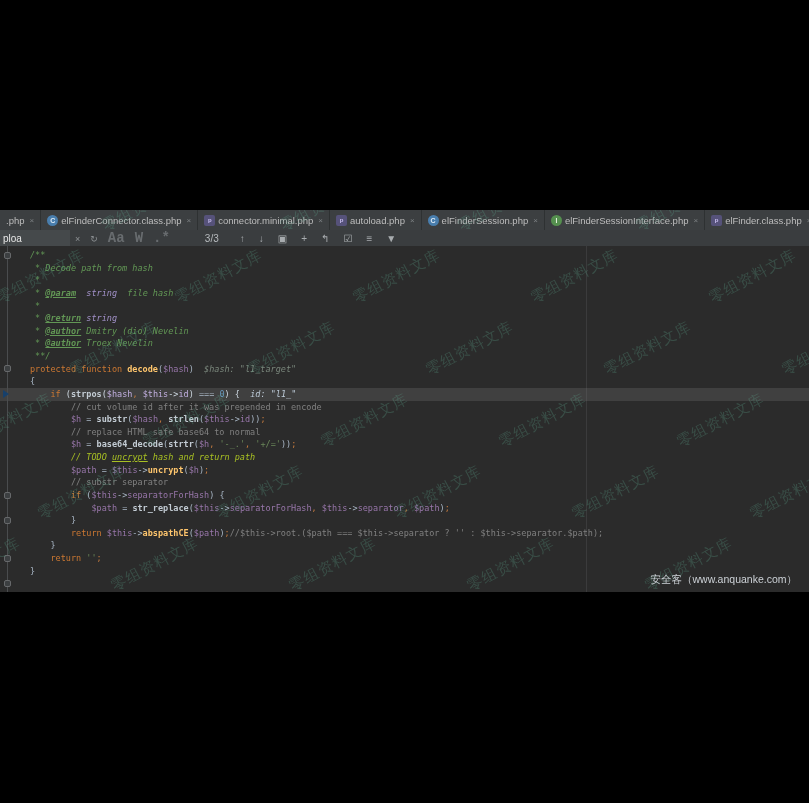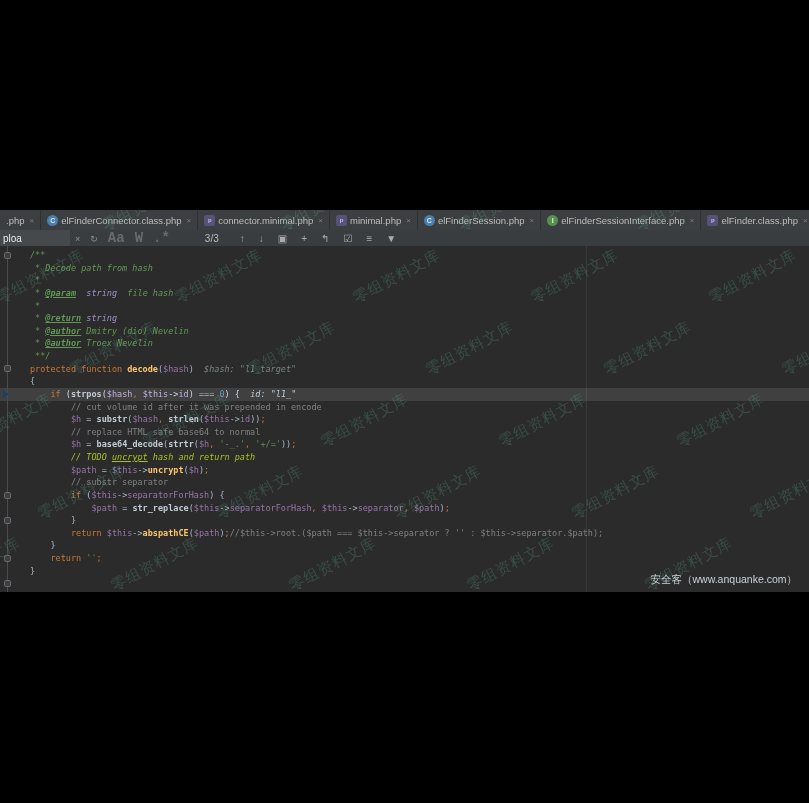--- a/index.html
+++ b/index.html
@@ -89,21 +89,21 @@
           <span>elFinderConnector.class.php</span>
           <span class="tab-close">×</span>
         </div>
         <div class="tab">
           <span class="tab-icon icon-php">p</span>
           <span>connector.minimal.php</span>
           <span class="tab-close">×</span>
         </div>
         <div class="tab">
           <span class="tab-icon icon-php">p</span>
-          <span>minimal.php</span>
+          <span>autoload.php</span>
           <span class="tab-close">×</span>
         </div>
         <div class="tab">
           <span class="tab-icon icon-class">C</span>
           <span>elFinderSession.php</span>
           <span class="tab-close">×</span>
         </div>
         <div class="tab">
           <span class="tab-icon icon-interface">I</span>
           <span>elFinderSessionInterface.php</span>

